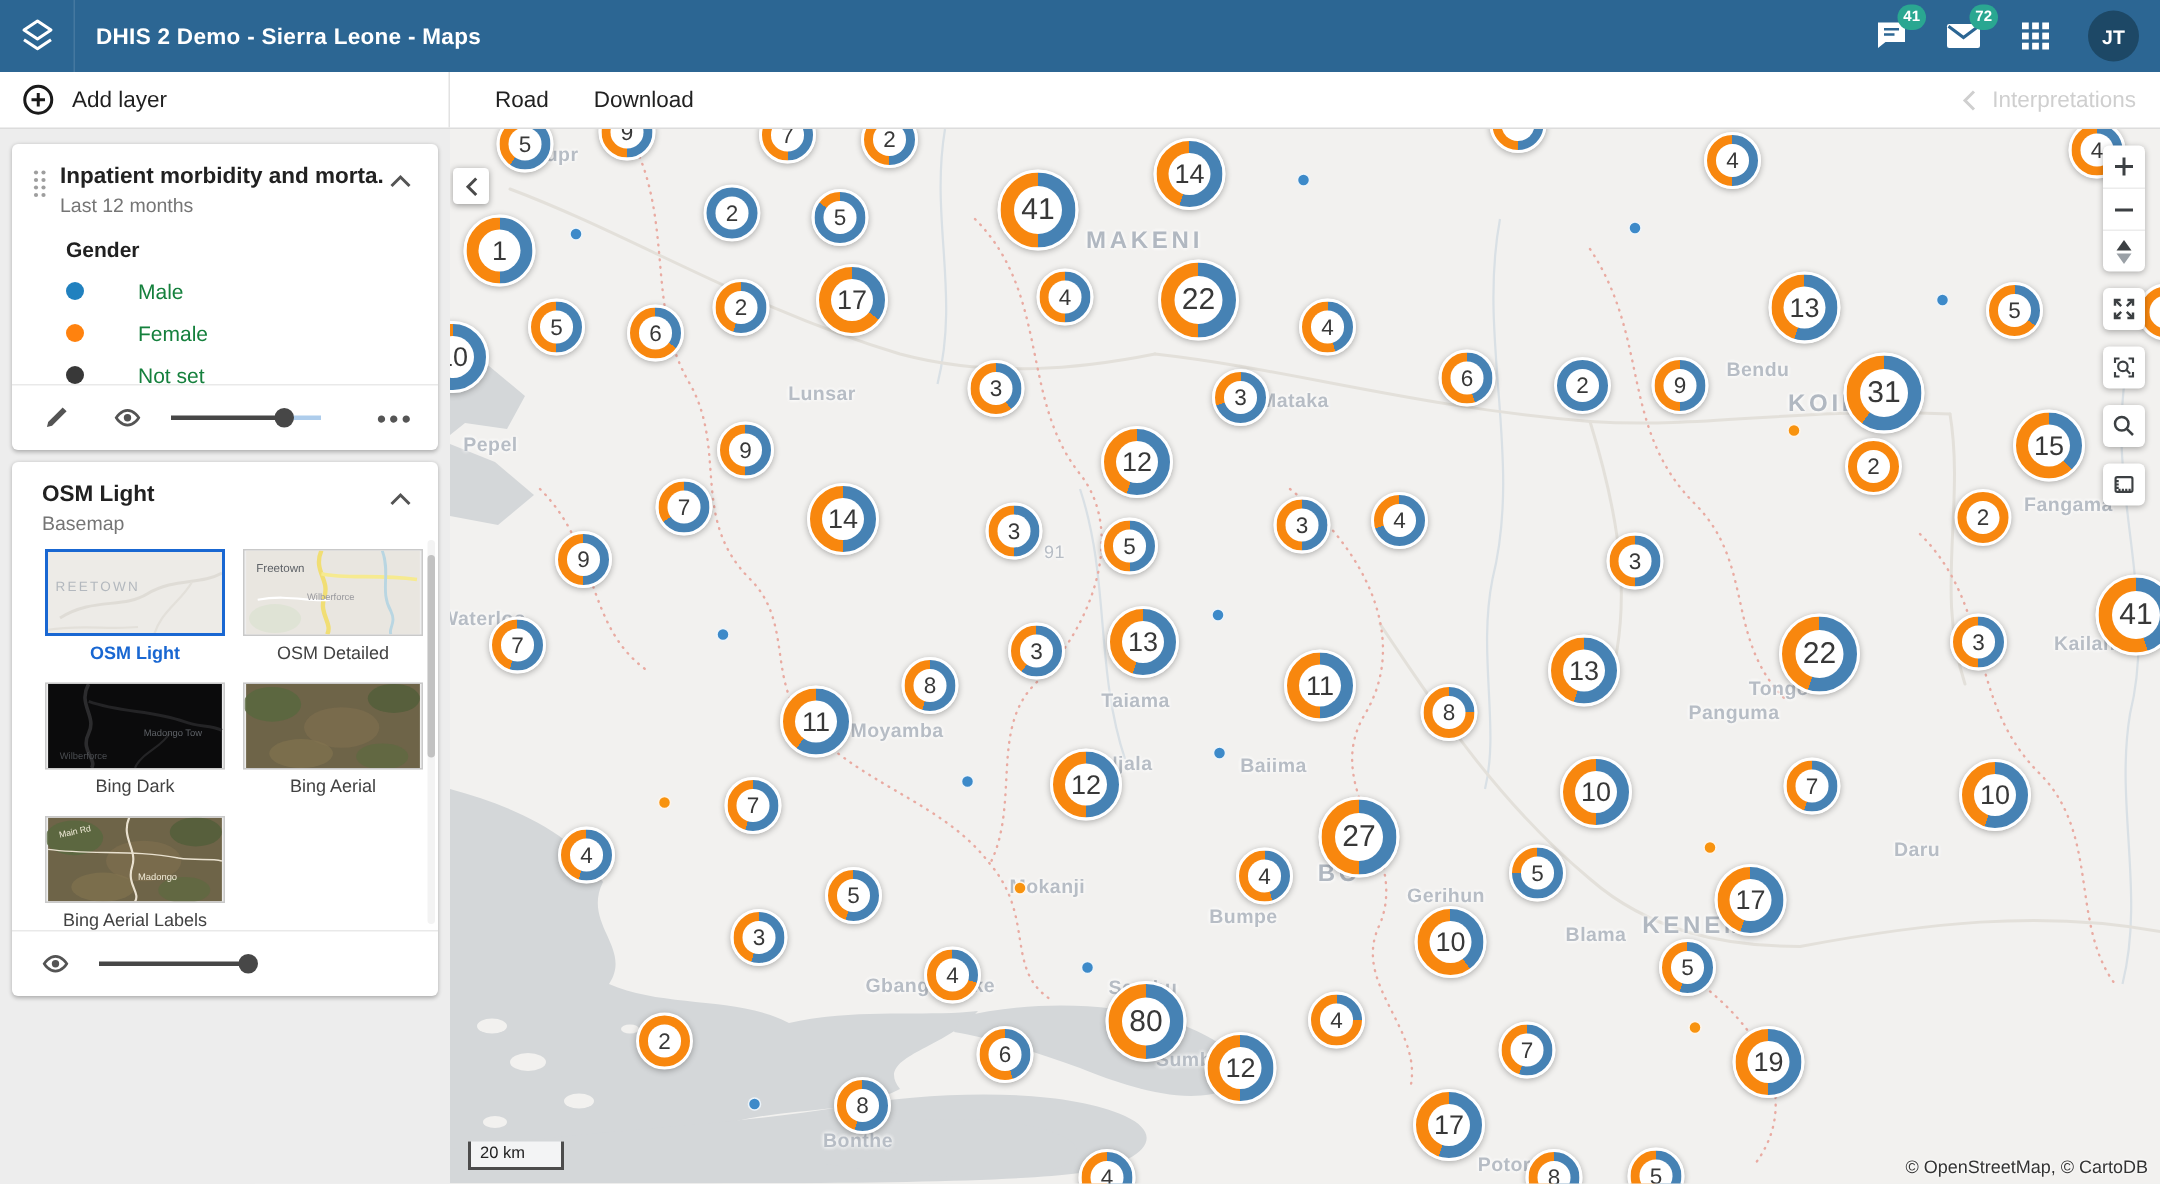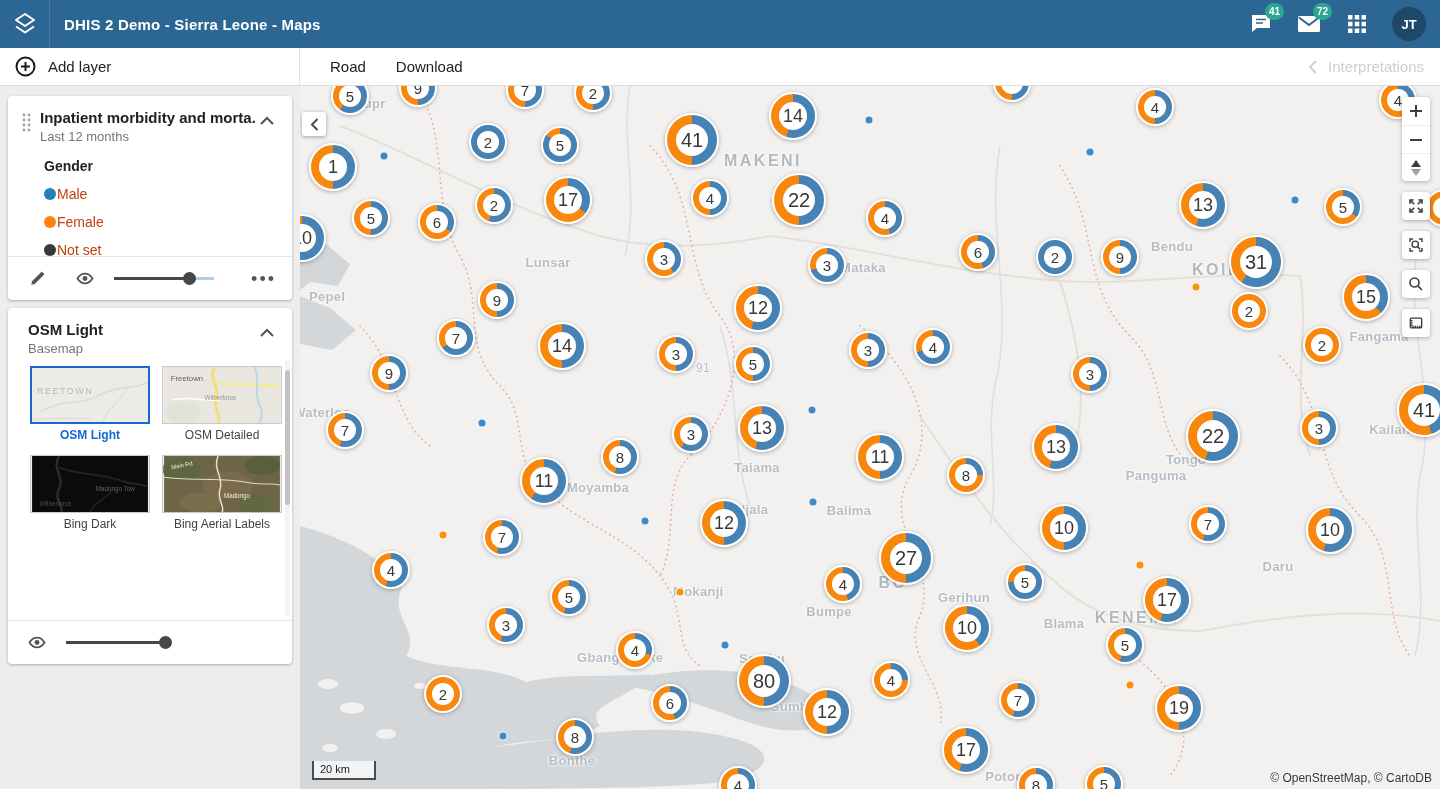--- a/index.html
+++ b/index.html
@@ -25,21 +25,21 @@
   .sidebar{position:absolute;top:86px;left:0;width:300px;height:703px;background:#ededed;z-index:30}
   .card{position:absolute;left:8px;width:284px;background:#fff;border-radius:4px;box-shadow:0 1px 3px rgba(0,0,0,.28)}
   .card-header{display:flex;align-items:flex-start;padding:13px 14px 4px 12px}
   .card-titles{flex:1;min-width:0}
   .card-title{font-size:15px;font-weight:700;color:#212121;white-space:nowrap;overflow:hidden}
   .card-sub{font-size:13px;color:#757575;margin-top:3px}
   .chev-btn{width:22px;height:22px;display:flex;align-items:center;justify-content:center;cursor:pointer}
   #layer-card{top:10px;height:204px}
   .legend{padding:4px 0 0 36px}
   .legend-title{font-size:14px;font-weight:700;color:#212121;margin:6px 0 12px}
-  .legend-row{display:flex;align-items:center;gap:1px;margin-bottom:12px;font-size:14px;color:#c2410c}
+  .legend-row{display:flex;align-items:center;gap:36px;margin-bottom:12px;font-size:14px;color:#15803d}
   .legend-dot{width:12px;height:12px;border-radius:50%;flex:none}
   .card-footer{position:absolute;left:0;right:0;bottom:0;height:44px;border-top:1px solid #e9e9e9;display:flex;align-items:center;padding:0 16px}
   .ftr-ic{width:26px;height:26px;display:flex;align-items:center;justify-content:center;cursor:pointer}
   .slider{position:relative;height:3px;margin-left:16px;flex:none}
   .slider .fill{position:absolute;left:0;top:0;height:3px;background:#474747}
   .slider .rest{position:absolute;top:0;height:3px;background:#aecdec}
   .slider .thumb{position:absolute;top:-5px;width:13px;height:13px;border-radius:50%;background:#474747;cursor:pointer}
   .more-dots{margin-left:auto;letter-spacing:2px;font-size:18px;color:#555;cursor:pointer;line-height:10px}
 
   #basemap-card{top:222px;height:356px}
@@ -248,20 +248,33 @@
           <svg width="118" height="56" viewBox="0 0 120 58">
             <rect width="120" height="58" fill="#0b0b0c"></rect>
             <path d="M28 0 C20 14 34 22 28 34 C22 46 34 52 30 58" stroke="#2c2c2e" stroke-width="2.5" fill="none"></path>
             <path d="M28 12 C50 20 72 18 94 26 C104 30 112 28 120 32" stroke="#242426" stroke-width="2" fill="none"></path>
             <path d="M60 58 C64 48 78 44 84 34" stroke="#242426" stroke-width="1.5" fill="none"></path>
             <text x="66" y="36" font-size="6.5" fill="#5f6368">Madongo Tow</text>
             <text x="8" y="52" font-size="6.5" fill="#4a4d51">Wilberforce</text>
           </svg>
         </div>
         <div class="bm-label">Bing Dark</div>
+      </div>
+      <div class="bm-item">
+        <div class="bm-thumb">
+          <svg width="118" height="56" viewBox="0 0 120 58">
+            <rect width="120" height="58" fill="#6e6448"></rect>
+            <ellipse cx="18" cy="14" rx="20" ry="12" fill="#57683e" opacity=".8"></ellipse>
+            <ellipse cx="66" cy="30" rx="26" ry="14" fill="#7d6e4e" opacity=".7"></ellipse>
+            <ellipse cx="102" cy="10" rx="18" ry="10" fill="#4d5c37" opacity=".7"></ellipse>
+            <ellipse cx="38" cy="48" rx="22" ry="10" fill="#837450" opacity=".6"></ellipse>
+            <ellipse cx="94" cy="50" rx="18" ry="9" fill="#5a6a40" opacity=".6"></ellipse>
+          </svg>
+        </div>
+        <div class="bm-label">Bing Aerial</div>
       </div>
       <div class="bm-item">
         <div class="bm-thumb">
           <svg width="118" height="56" viewBox="0 0 120 58">
             <rect width="120" height="58" fill="#6e6448"></rect>
             <ellipse cx="18" cy="14" rx="20" ry="12" fill="#57683e" opacity=".8"></ellipse>
             <ellipse cx="66" cy="30" rx="26" ry="14" fill="#7d6e4e" opacity=".7"></ellipse>
             <ellipse cx="102" cy="10" rx="18" ry="10" fill="#4d5c37" opacity=".7"></ellipse>
             <ellipse cx="38" cy="48" rx="22" ry="10" fill="#837450" opacity=".6"></ellipse>
             <ellipse cx="94" cy="50" rx="18" ry="9" fill="#5a6a40" opacity=".6"></ellipse>

